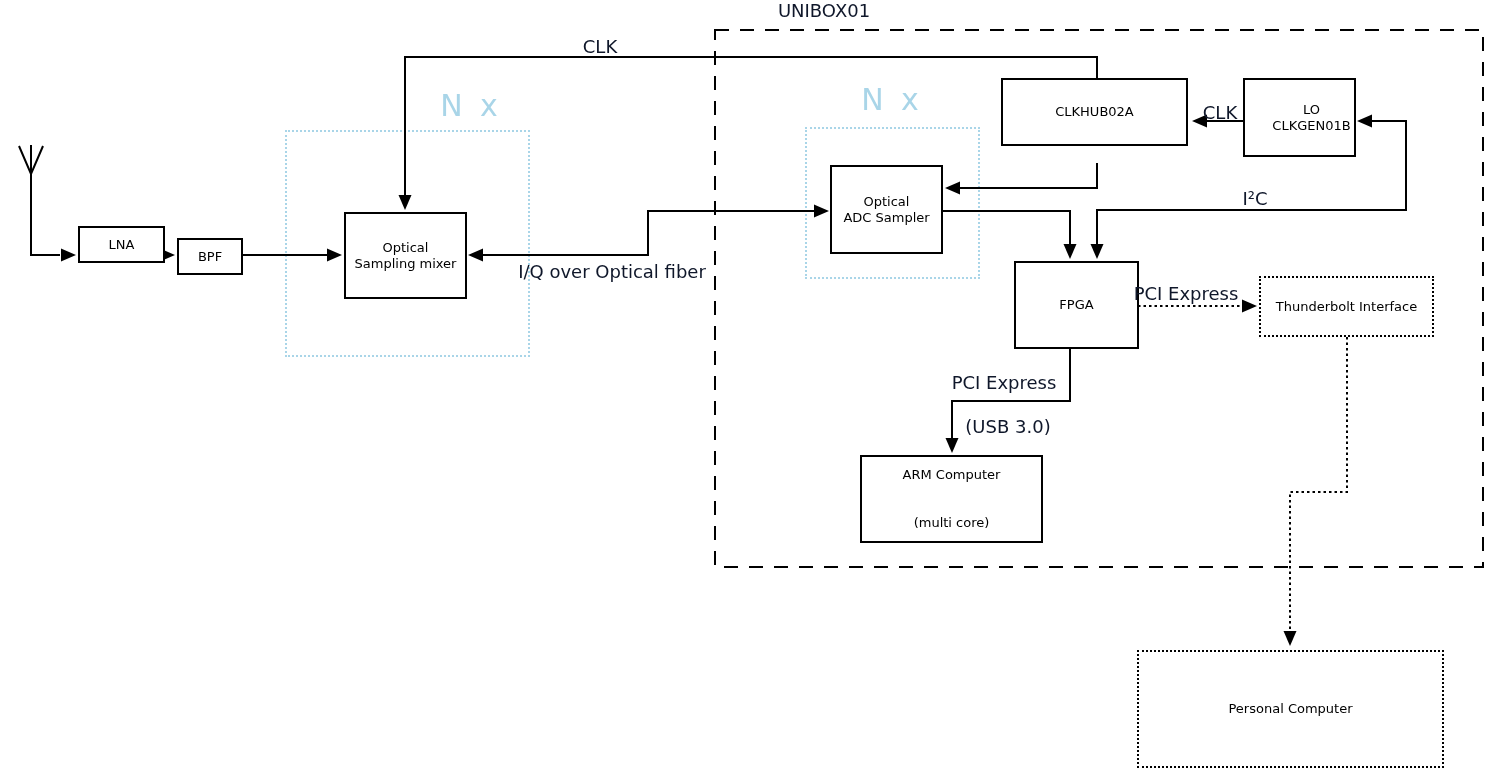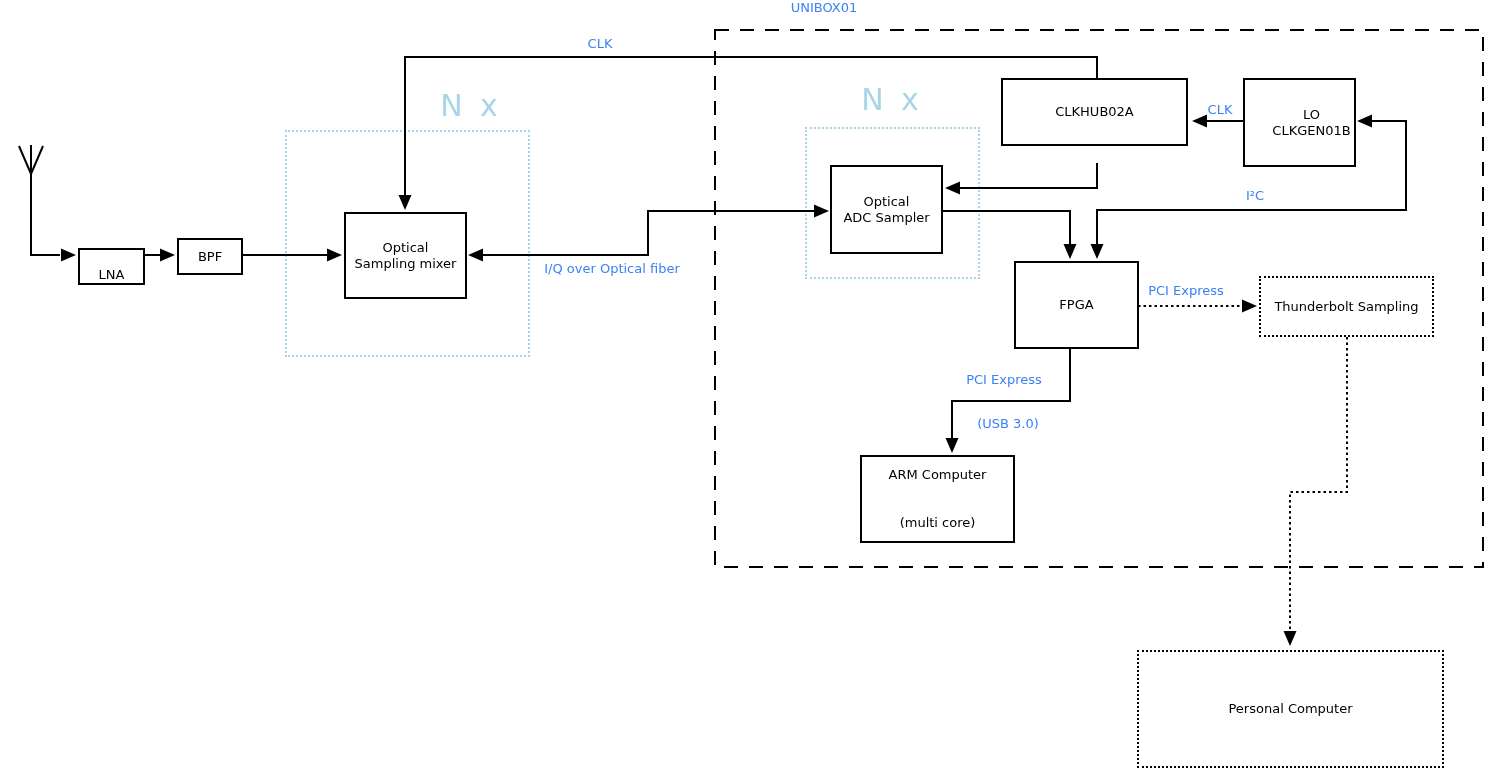--- a/index.html
+++ b/index.html
@@ -39,22 +39,22 @@
     justify-content: center;
     font-size: 13px;
     color: #000000;
     text-align: center;
     line-height: 16px;
     z-index: 2;
   }
   .node.dotted { border: 2px dotted #000000; }
   .lbl {
     position: absolute;
-    font-size: 13px;
-    color: #3b82f6;
+    font-size: 18px;
+    color: #0f172a;
     white-space: nowrap;
     transform: translateX(-50%);
     z-index: 3;
   }
   .nx {
     position: absolute;
     font-size: 30px;
     color: #a9d5e8;
     letter-spacing: 4px;
     white-space: nowrap;
@@ -131,21 +131,21 @@
 
     <g>
       <path d="M1347 337 V492 H1290 V631" stroke-dasharray="2.5,3"></path>
       <polygon points="1290,646 1283.5,631 1296.5,631" fill="#000000" stroke="none"></polygon>
     </g>
   </svg>
 
   <div class="group-box" style="left:285px; top:130px; width:245px; height:227px;"></div>
   <div class="group-box" style="left:805px; top:127px; width:175px; height:152px;"></div>
 
-  <div class="node" style="left:78px; top:248px; width:67px; height:37px;justify-content:flex-end;">
+  <div class="node" style="left:78px; top:226px; width:87px; height:37px;">
     <span>LNA</span>
   </div>
 
   <div class="node" style="left:177px; top:238px; width:66px; height:37px;">
     <span>BPF</span>
   </div>
 
   <div class="node" style="left:344px; top:212px; width:123px; height:87px;">
     <span>Optical</span>
     <span>Sampling mixer</span>
@@ -153,34 +153,34 @@
 
   <div class="node" style="left:830px; top:165px; width:113px; height:89px;">
     <span>Optical</span>
     <span>ADC Sampler</span>
   </div>
 
   <div class="node" style="left:1001px; top:78px; width:187px; height:68px;">
     <span>CLKHUB02A</span>
   </div>
 
-  <div class="node" style="left:1243px; top:78px; width:113px; height:89px;padding-left:24px;">
+  <div class="node" style="left:1243px; top:78px; width:113px; height:79px;padding-left:24px;">
     <span>LO</span>
     <span>CLKGEN01B</span>
   </div>
 
   <div class="node" style="left:1014px; top:261px; width:125px; height:88px;">
     <span>FPGA</span>
   </div>
 
   <div class="node dotted" style="left:1259px; top:276px; width:175px; height:61px;">
-    <span>Thunderbolt Sampling</span>
-  </div>
-
-  <div class="node" style="left:860px; top:455px; width:155px; height:88px;gap:32px;">
+    <span>Thunderbolt Interface</span>
+  </div>
+
+  <div class="node" style="left:860px; top:455px; width:183px; height:88px;gap:32px;">
     <span>ARM Computer</span>
     <span>(multi core)</span>
   </div>
 
   <div class="node dotted" style="left:1137px; top:650px; width:307px; height:118px;">
     <span>Personal Computer</span>
   </div>
 
   <div class="lbl" style="left:824px; top:0px;">UNIBOX01</div>
 

